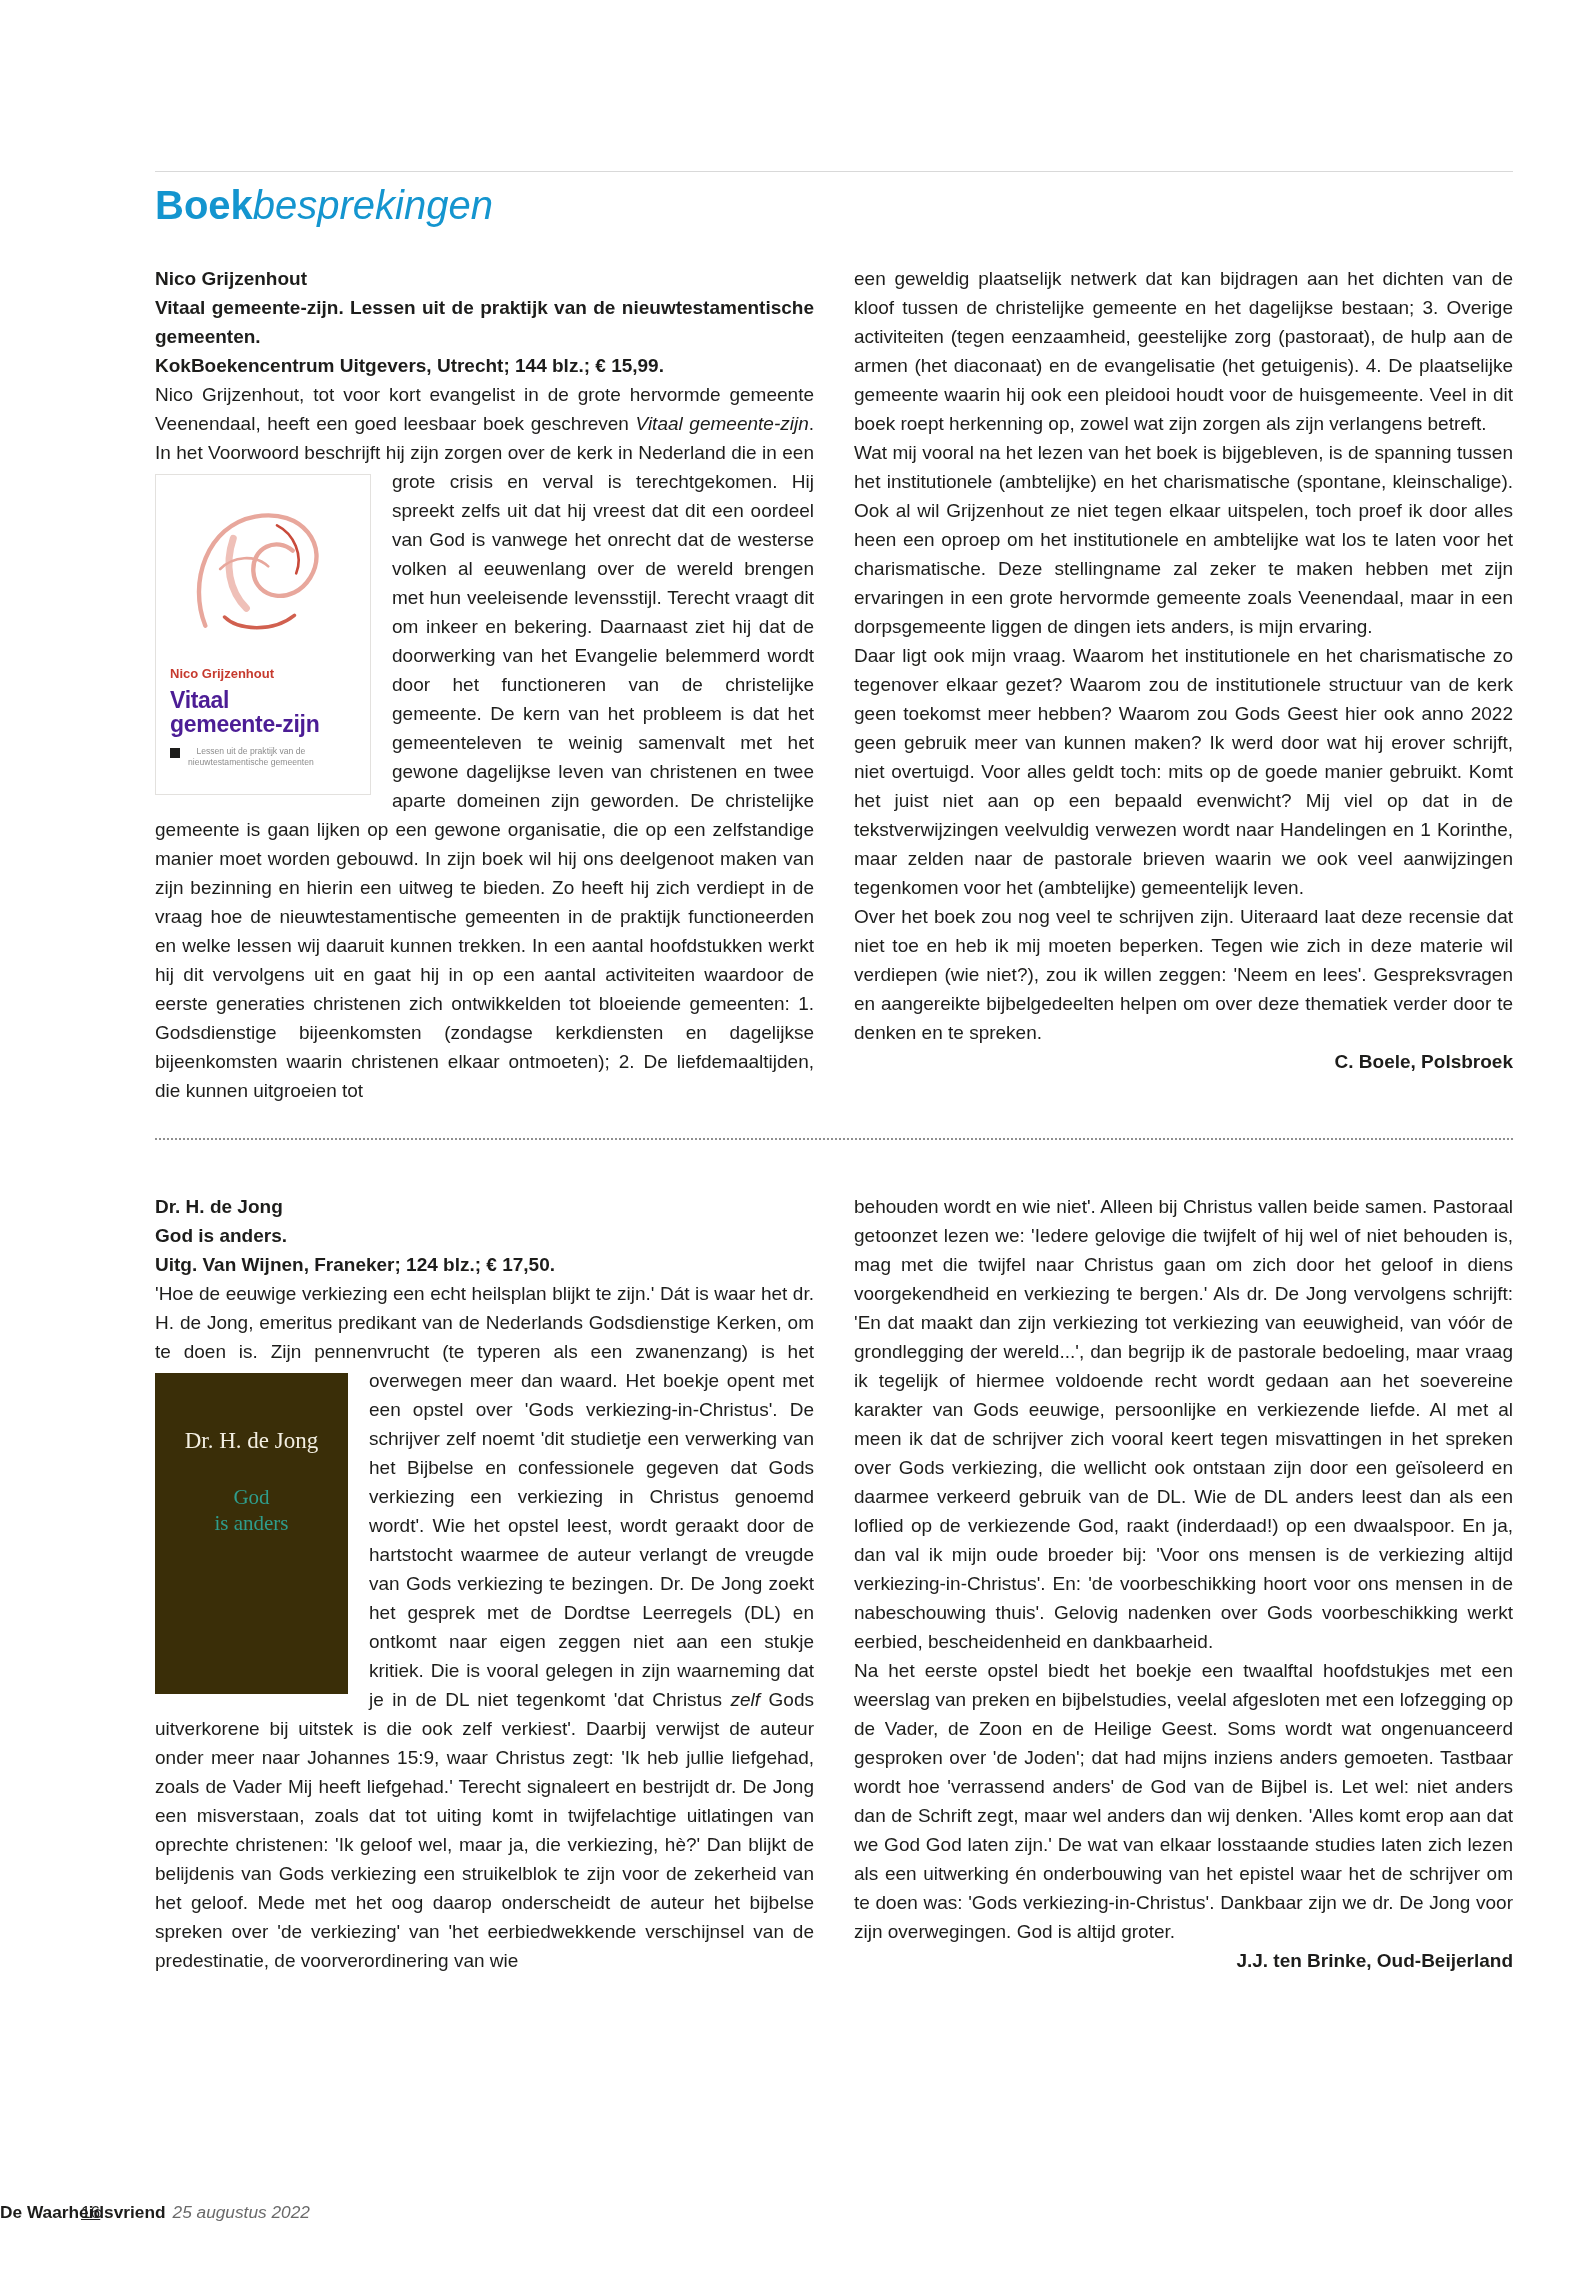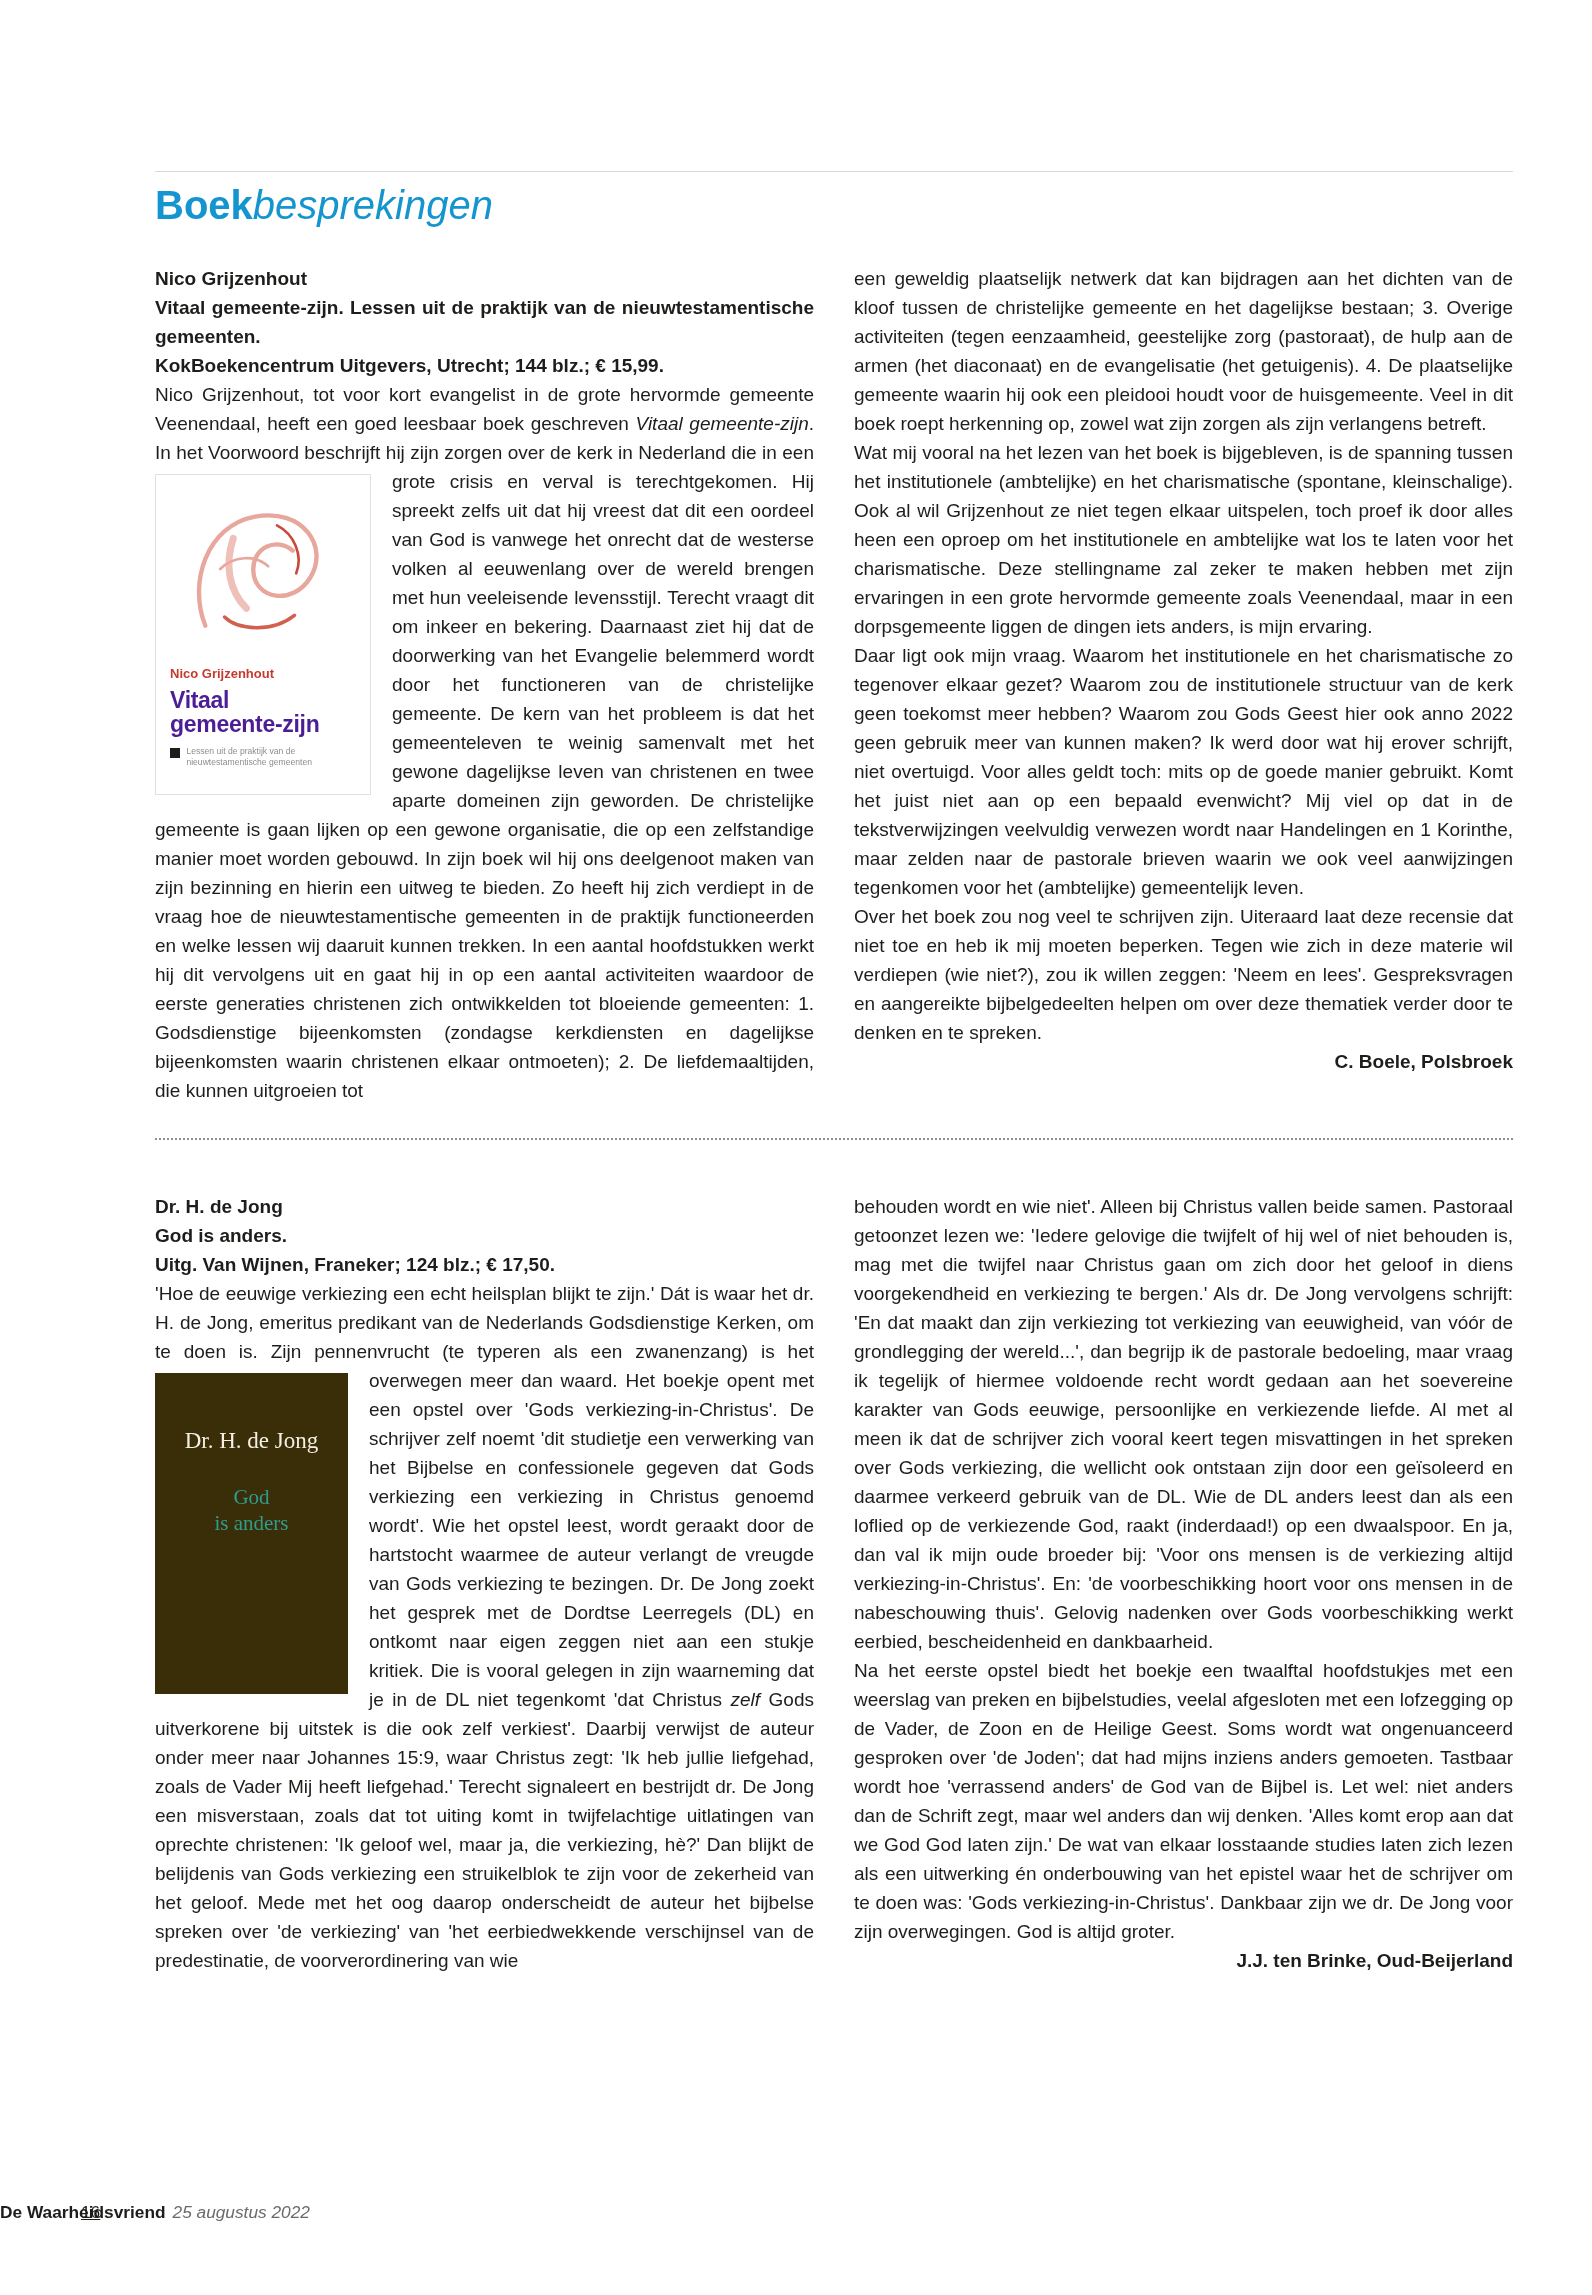--- a/index.html
+++ b/index.html
@@ -32,21 +32,21 @@
     width:216px; height:321px;
     background:#ffffff;
     border:0.9px solid #e3e1de;
     padding:10.4px 10.4px 8.6px 14px;
   }
   .cover-art { display:block; width:179px; height:166px; }
   .c1-author { display:block; color:#c63a2e; font-weight:bold; font-size:13px; margin-top:7px; text-align:left; }
   .c1-title { display:block; color:#4c1d95; font-weight:700; font-size:23px; line-height:24px; text-align:left; letter-spacing:-0.3px; }
   .c1-subrow { display:flex; gap:6px; margin-top:10.4px; align-items:flex-start; }
   .c1-square { width:10.4px; height:10.4px; background:#1d1d1b; flex:none; margin-top:1.7px; }
-  .c1-subtitle { font-size:8.6px; line-height:10.4px; color:#8d8d8d; text-align:left; hyphens:none; max-width:129px; }
+  .c1-subtitle { font-size:8.6px; line-height:10.4px; color:#8d8d8d; text-align:center; hyphens:none; max-width:129px; }
 
   .cover2 {
     width:193px; height:321px;
     background:#3a2e08;
     padding-top:54px;
     text-align:center;
   }
   .c2-author {
     display:block; color:#f3efe2;
     font-family:"Liberation Serif","DejaVu Serif",serif;

